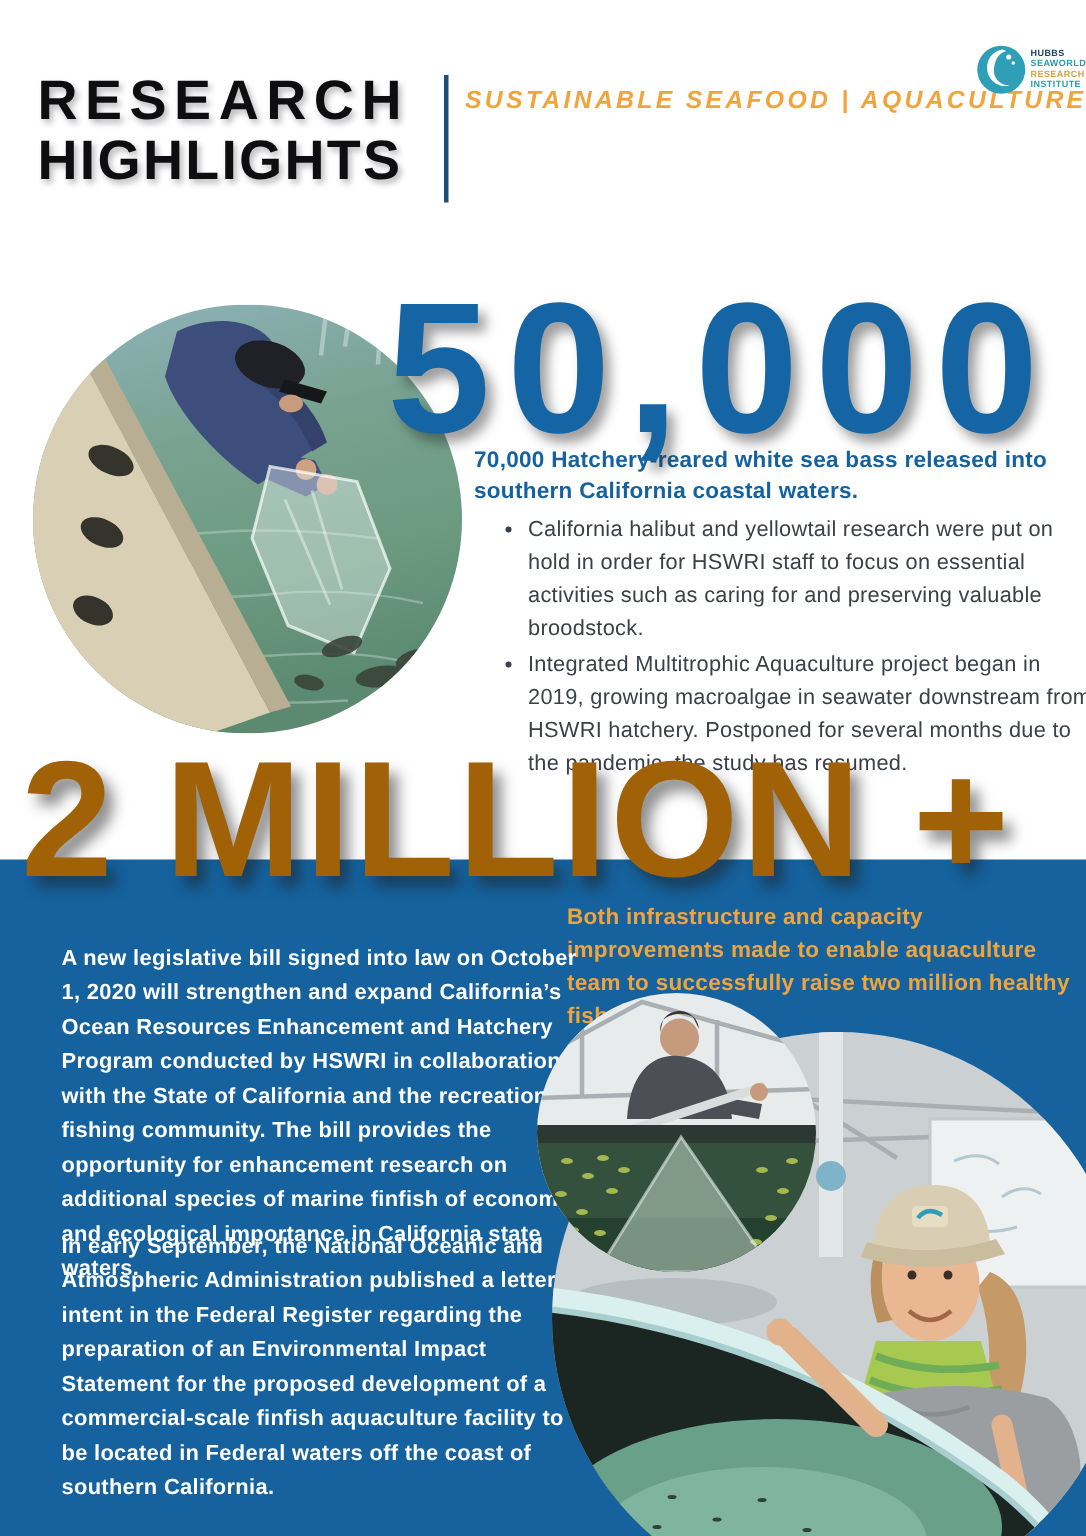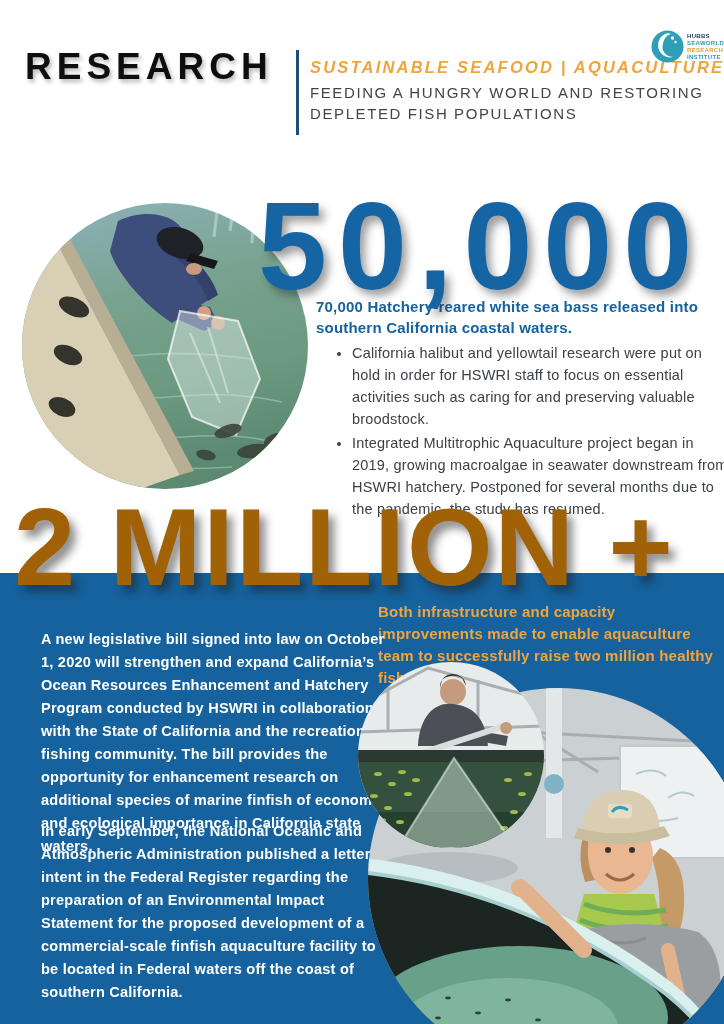--- a/index.html
+++ b/index.html
@@ -54,26 +54,26 @@
   .para1{top:608px;}
   .para2{top:800px;}
 </style>
 </head>
 <body>
 
 <div class="page">
 
   <div class="headline">
     <div class="l1">RESEARCH</div>
+    <div class="l2">HIGHLIGHTS</div>
   </div>
 
   <div class="hdr-divider"></div>
 
   <div class="topic">SUSTAINABLE SEAFOOD | AQUACULTURE</div>
-  <div class="subtitle">FEEDING A HUNGRY WORLD AND RESTORING DEPLETED FISH POPULATIONS</div>
 
   <div class="logo">
     <span>
       <svg width="33" height="33" viewBox="0 0 33 33">
         <circle cx="16.5" cy="16.5" r="16" fill="#2e9fb7"></circle>
         <path d="M17,3 C8,5 5,14 8.5,21 C11,25.6 16.5,28.5 22,27 C14.5,26.5 10.5,21 11.8,14.5 C12.8,9.5 14.5,5.5 20,4 Z" fill="#ffffff"></path>
         <circle cx="21.5" cy="8" r="1.7" fill="#ffffff"></circle>
         <circle cx="24.5" cy="12" r="1.2" fill="#ffffff"></circle>
       </svg>
     </span>

